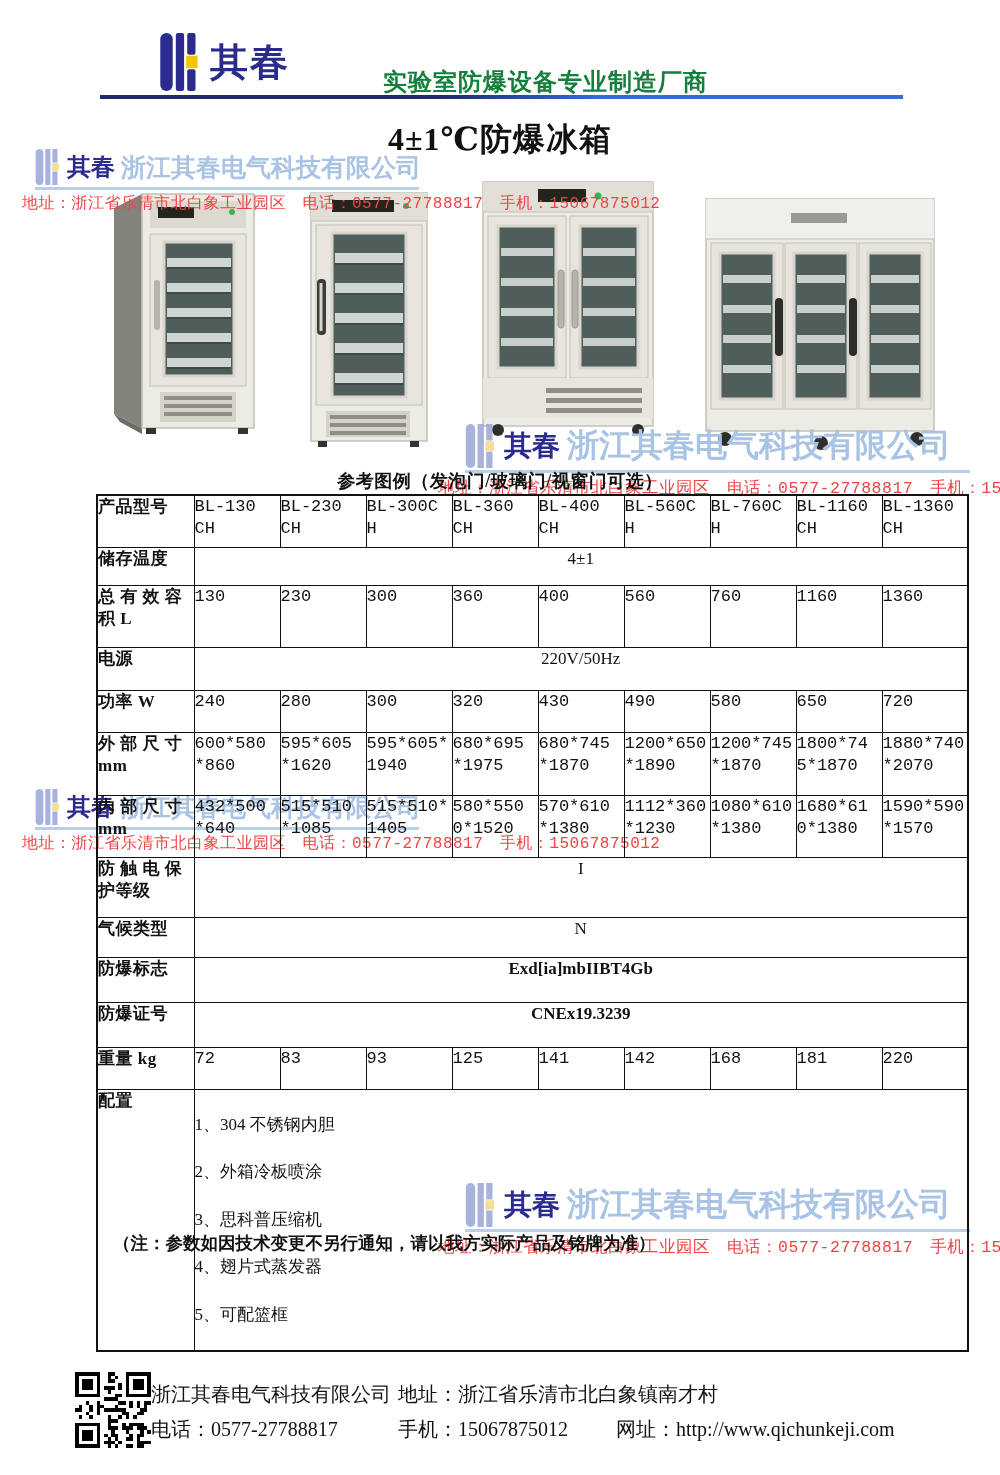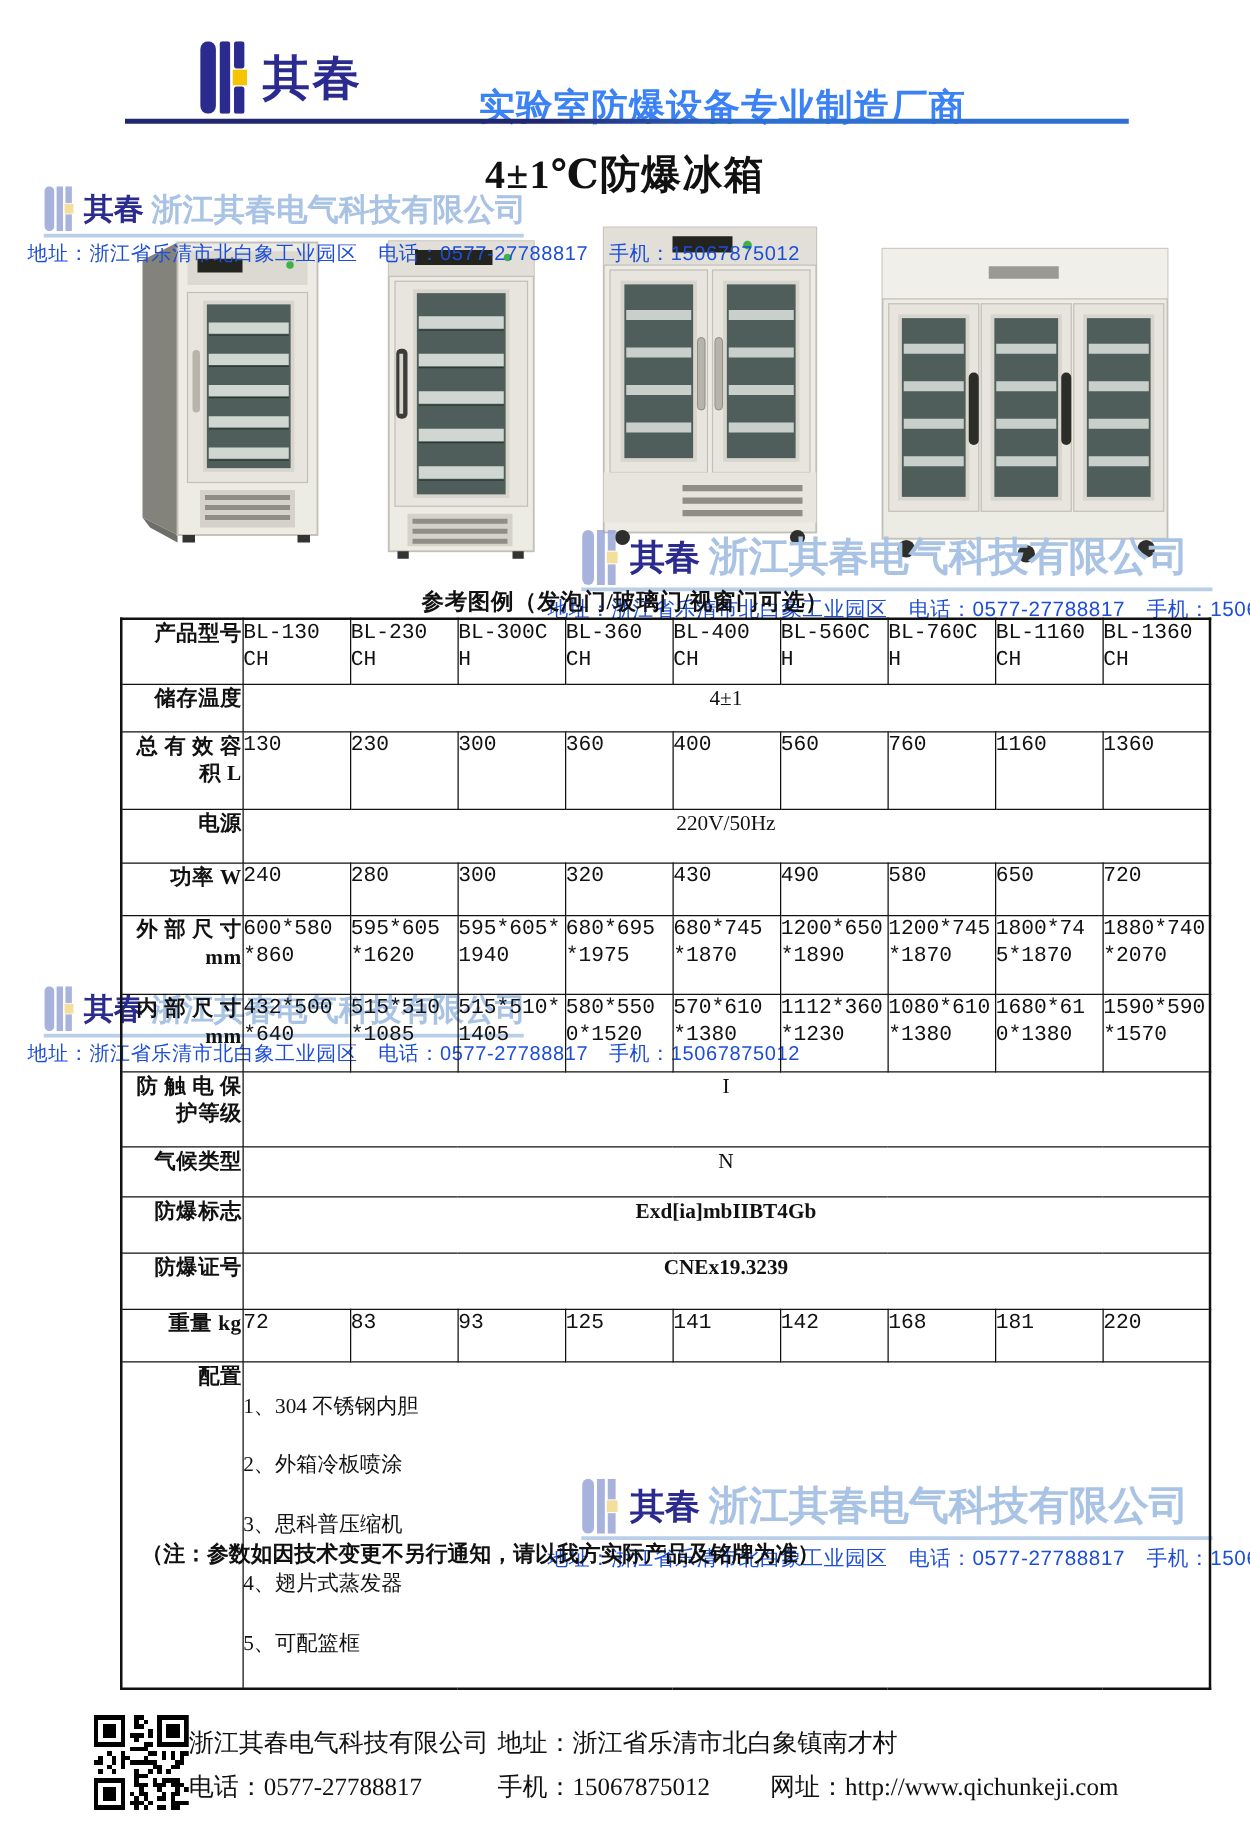--- a/index.html
+++ b/index.html
@@ -6,33 +6,33 @@
   .page{position:relative;width:1000px;height:1475px;background:#fff;overflow:hidden;
         font-family:"Liberation Serif","DejaVu Serif",serif;color:#111;border-radius:16px;}
 
   
   .hdr-logo{position:absolute;left:158px;top:33px;display:flex;align-items:center;z-index:3;}
   .logo-ico{display:block;}
   .logo-text{font-family:"Liberation Sans","DejaVu Sans",sans-serif;font-weight:bold;
              font-size:38px;color:#2b2b8f;margin-left:6px;letter-spacing:2px;}
   .tagline{position:absolute;left:383px;top:66px;width:320px;z-index:3;
            font-family:"Liberation Sans","DejaVu Sans",sans-serif;
-           font-weight:bold;font-size:29px;color:#3b82f6;letter-spacing:1px;white-space:nowrap;}
+           font-weight:bold;font-size:24px;color:#15803d;letter-spacing:1px;white-space:nowrap;}
   .hdr-rule{position:absolute;left:100px;top:95px;width:803px;height:4px;z-index:3;
             background:linear-gradient(90deg,#20276f 0%,#20276f 42%,#2e6fd0 62%,#2e6fd0 100%);}
   .title{position:absolute;left:0;top:118px;width:1000px;text-align:center;z-index:3;
          font-size:32px;font-weight:bold;letter-spacing:1px;margin:0;}
 
   
   .wm{position:absolute;z-index:2;pointer-events:none;}
   .wm-row1{display:flex;align-items:center;}
   .wm-name{font-family:"Liberation Sans","DejaVu Sans",sans-serif;font-weight:bold;color:#a9c3e5;white-space:nowrap;}
   .wm-qc{font-family:"Liberation Sans","DejaVu Sans",sans-serif;font-weight:bold;color:#2b2b8f;white-space:nowrap;}
   .wm-rule{background:#b9cfe9;height:3px;}
-  .wm-contact{font-family:Liberation Sans, sans-serif;color:#1d4ed8;white-space:nowrap;letter-spacing:0.5px;}
+  .wm-contact{font-family:Liberation Mono, monospace;color:#ef4444;white-space:nowrap;letter-spacing:0.5px;}
   .wm-sm .wm-row1{margin-left:13px;}
   .wm-sm .wm-qc{font-size:24px;margin:0 6px 0 5px;}
   .wm-sm .wm-name{font-size:25px;}
   .wm-sm .wm-rule{width:384px;margin:2px 0 3px 13px;}
   .wm-sm .wm-contact{font-size:16px;}
   .wm-lg .wm-row1{margin-left:27px;}
   .wm-lg .wm-qc{font-size:28px;margin:0 7px 0 6px;}
   .wm-lg .wm-name{font-size:32px;}
   .wm-lg .wm-rule{width:505px;margin:2px 0 4px 27px;}
   .wm-lg .wm-contact{font-size:16.5px;}
@@ -46,21 +46,21 @@
   .note{position:absolute;left:113px;top:1231px;z-index:3;
         font-family:"Liberation Sans","DejaVu Sans",sans-serif;
         font-weight:bold;font-size:17.5px;}
 
   
   table.spec{position:absolute;left:96px;top:494px;width:871px;z-index:3;
              border-collapse:collapse;table-layout:fixed;background:transparent;}
   table.spec{border:2px solid #111;}
   table.spec td{border:1.6px solid #111;vertical-align:top;white-space:pre-line;
                 font-size:17px;line-height:1.3;padding:0;}
-  td.lbl{font-weight:bold;text-align:right;padding:6px 2px 0 9px;letter-spacing:0.5px;}
+  td.lbl{font-weight:bold;text-align:left;padding:6px 2px 0 9px;letter-spacing:0.5px;}
   td.val{text-align:left;padding-top:4px;font-family:Liberation Mono, monospace;}
   td.vspan{text-align:center;padding-top:3px;}
   td.vbold{font-weight:bold;}
   td.cfg{text-align:left;padding:5px 0 0 14px;}
   .cfg-line{line-height:25.5px;white-space:pre;}
 
   
   .qr{position:absolute;left:75px;top:1372px;z-index:3;}
   .f-line{position:absolute;z-index:3;display:flex;font-size:20px;white-space:nowrap;}
   .f-line1{left:151px;top:1381px;}

